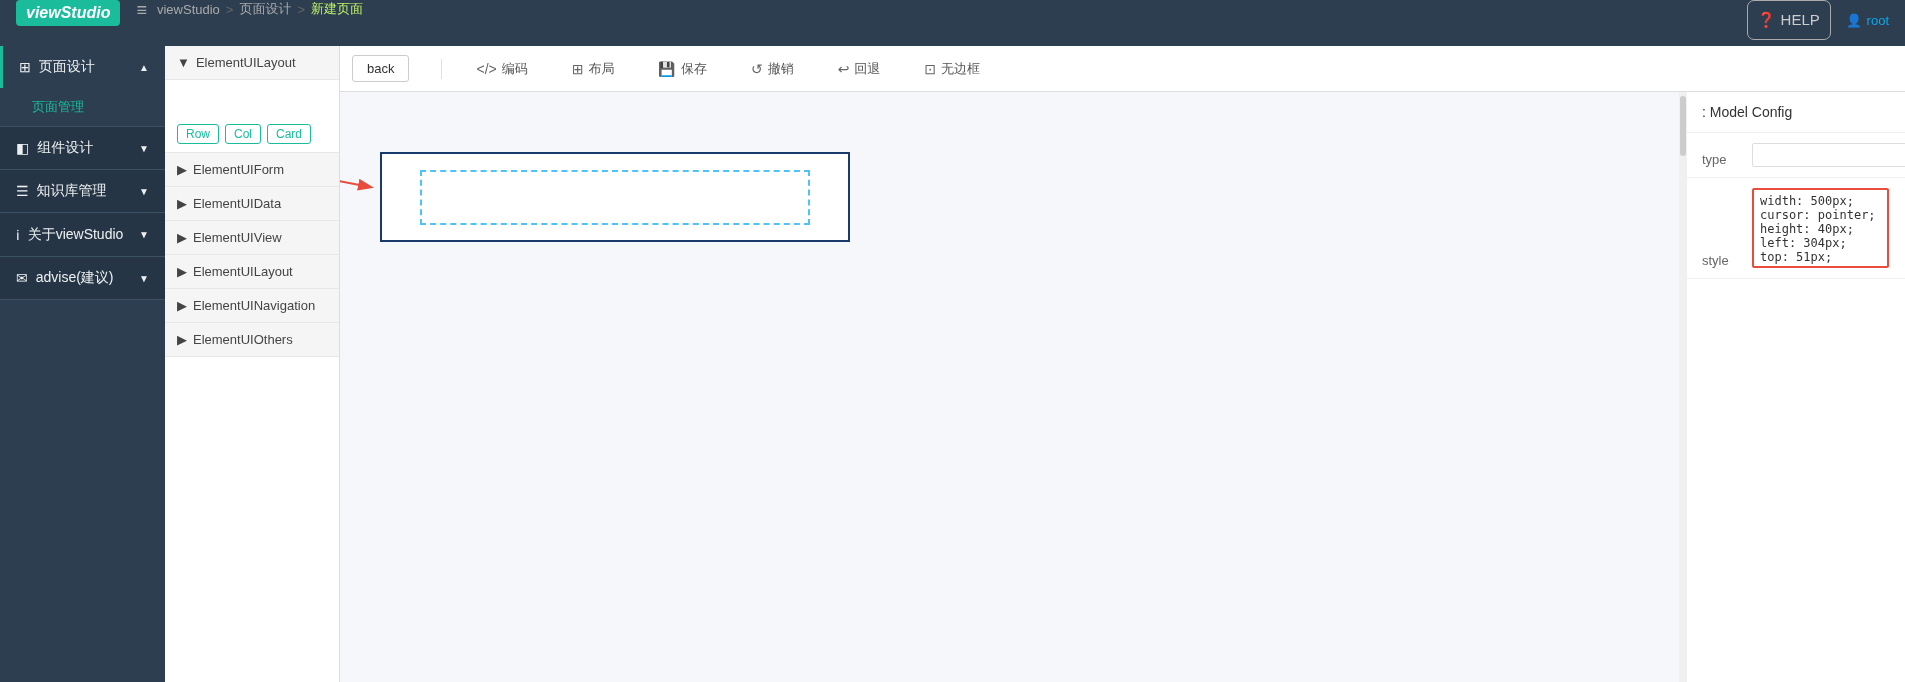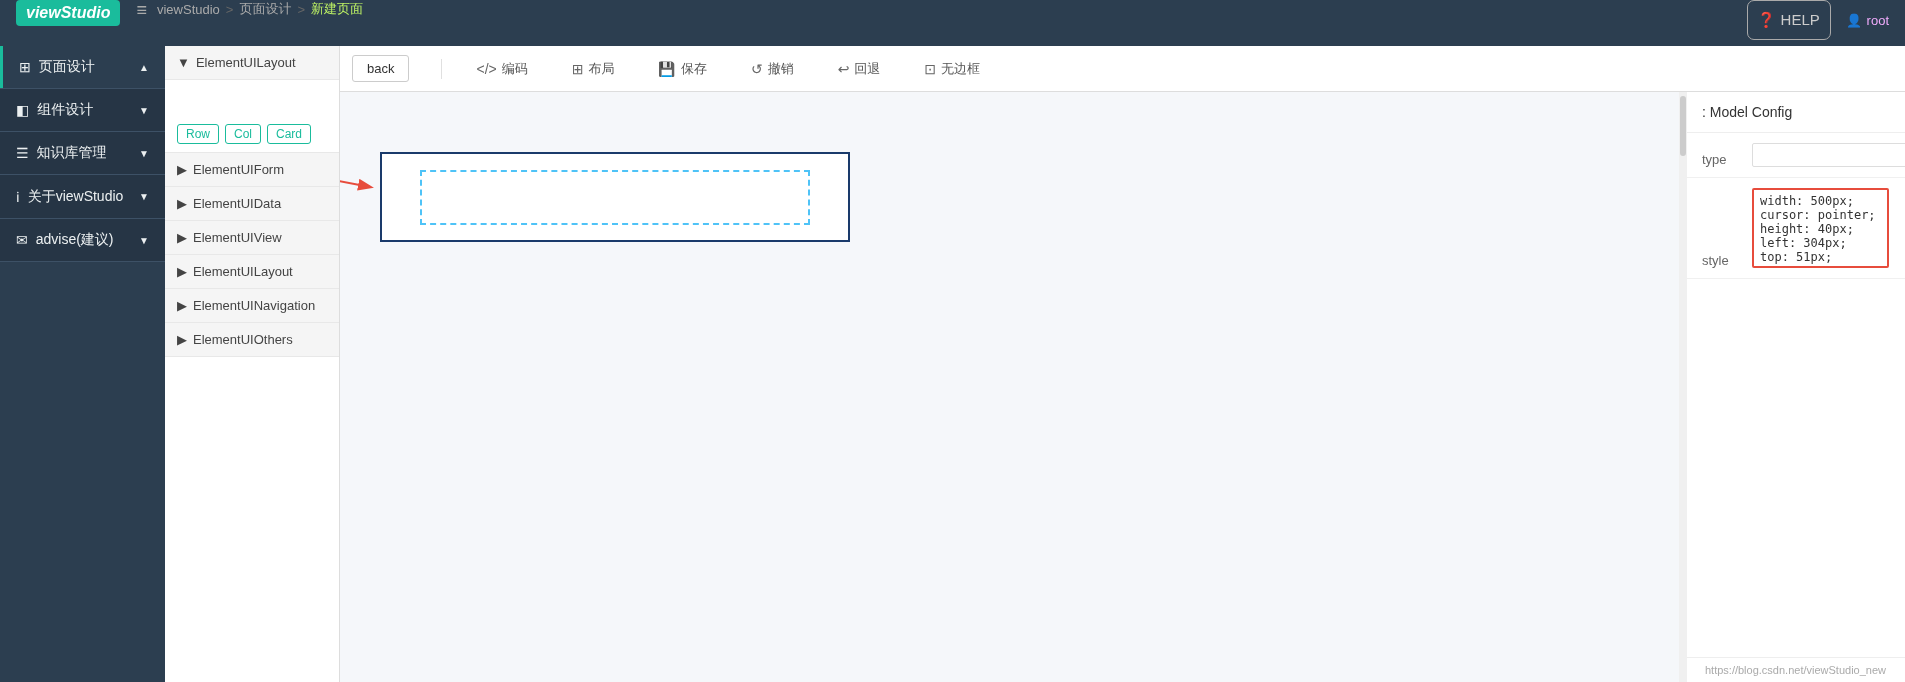--- a/index.html
+++ b/index.html
@@ -45,21 +45,21 @@
       font-size: 13px;
     }
     .help-btn {
       border: 1px solid #aaa;
       border-radius: 7px;
       padding: 10px 10px;
       color: #ccc;
       cursor: pointer;
       font-size: 15px;
     }
-    .user-info { color: #f0abfc; cursor: pointer; }
+    .user-info { color: #0ea5e9; cursor: pointer; }
 
     
     .sidebar {
       position: fixed;
       top: 46px;
       left: 0;
       width: 165px;
       bottom: 0;
       background: #2c3e50;
       color: #ccc;
@@ -300,20 +300,21 @@
 </div>
 
 <div class="sidebar">
 
   <div class="sidebar-section">
     <div class="sidebar-section-header active">
       <span>⊞</span>
       <span>页面设计</span>
       <span class="chevron">▲</span>
     </div>
+    <div class="sidebar-item active">页面管理</div>
   </div>
 
   <div class="sidebar-section">
     <div class="sidebar-section-header">
       <span>◧</span>
       <span>组件设计</span>
       <span class="chevron">▼</span>
     </div>
   </div>
 
@@ -458,14 +459,13 @@
   <div class="config-row">
     <span class="config-label">type</span>
     <input class="config-input" type="text" value="" style="">
   </div>
 
   <div class="config-row">
     <span class="config-label">style</span>
     <textarea class="config-textarea" style="">width: 500px; cursor: pointer; height: 40px; left: 304px; top: 51px;</textarea>
   </div>
 
-  <div class="config-footer">https://blog.csdn.net/viewStudio_new</div>
 </div>
 
 </body></html>

